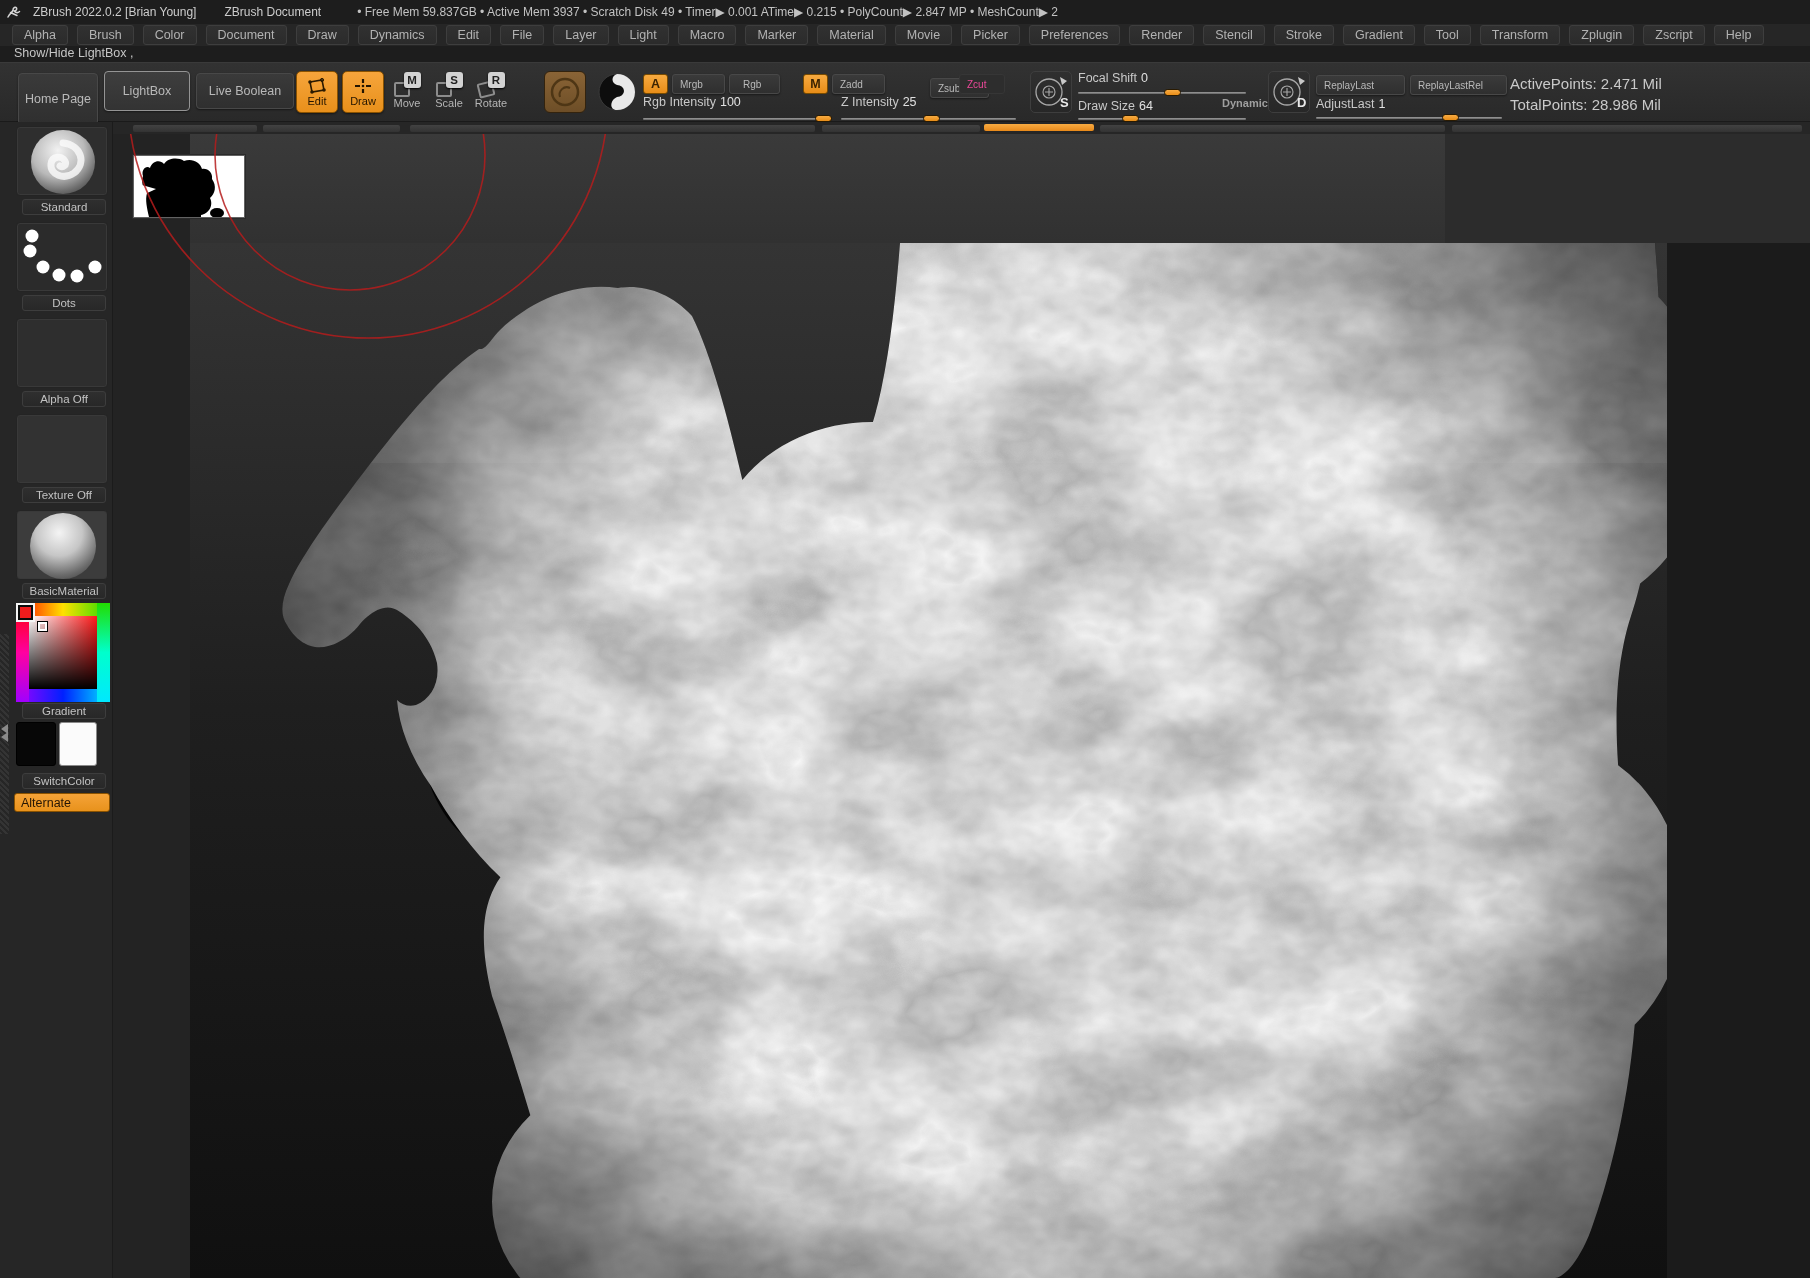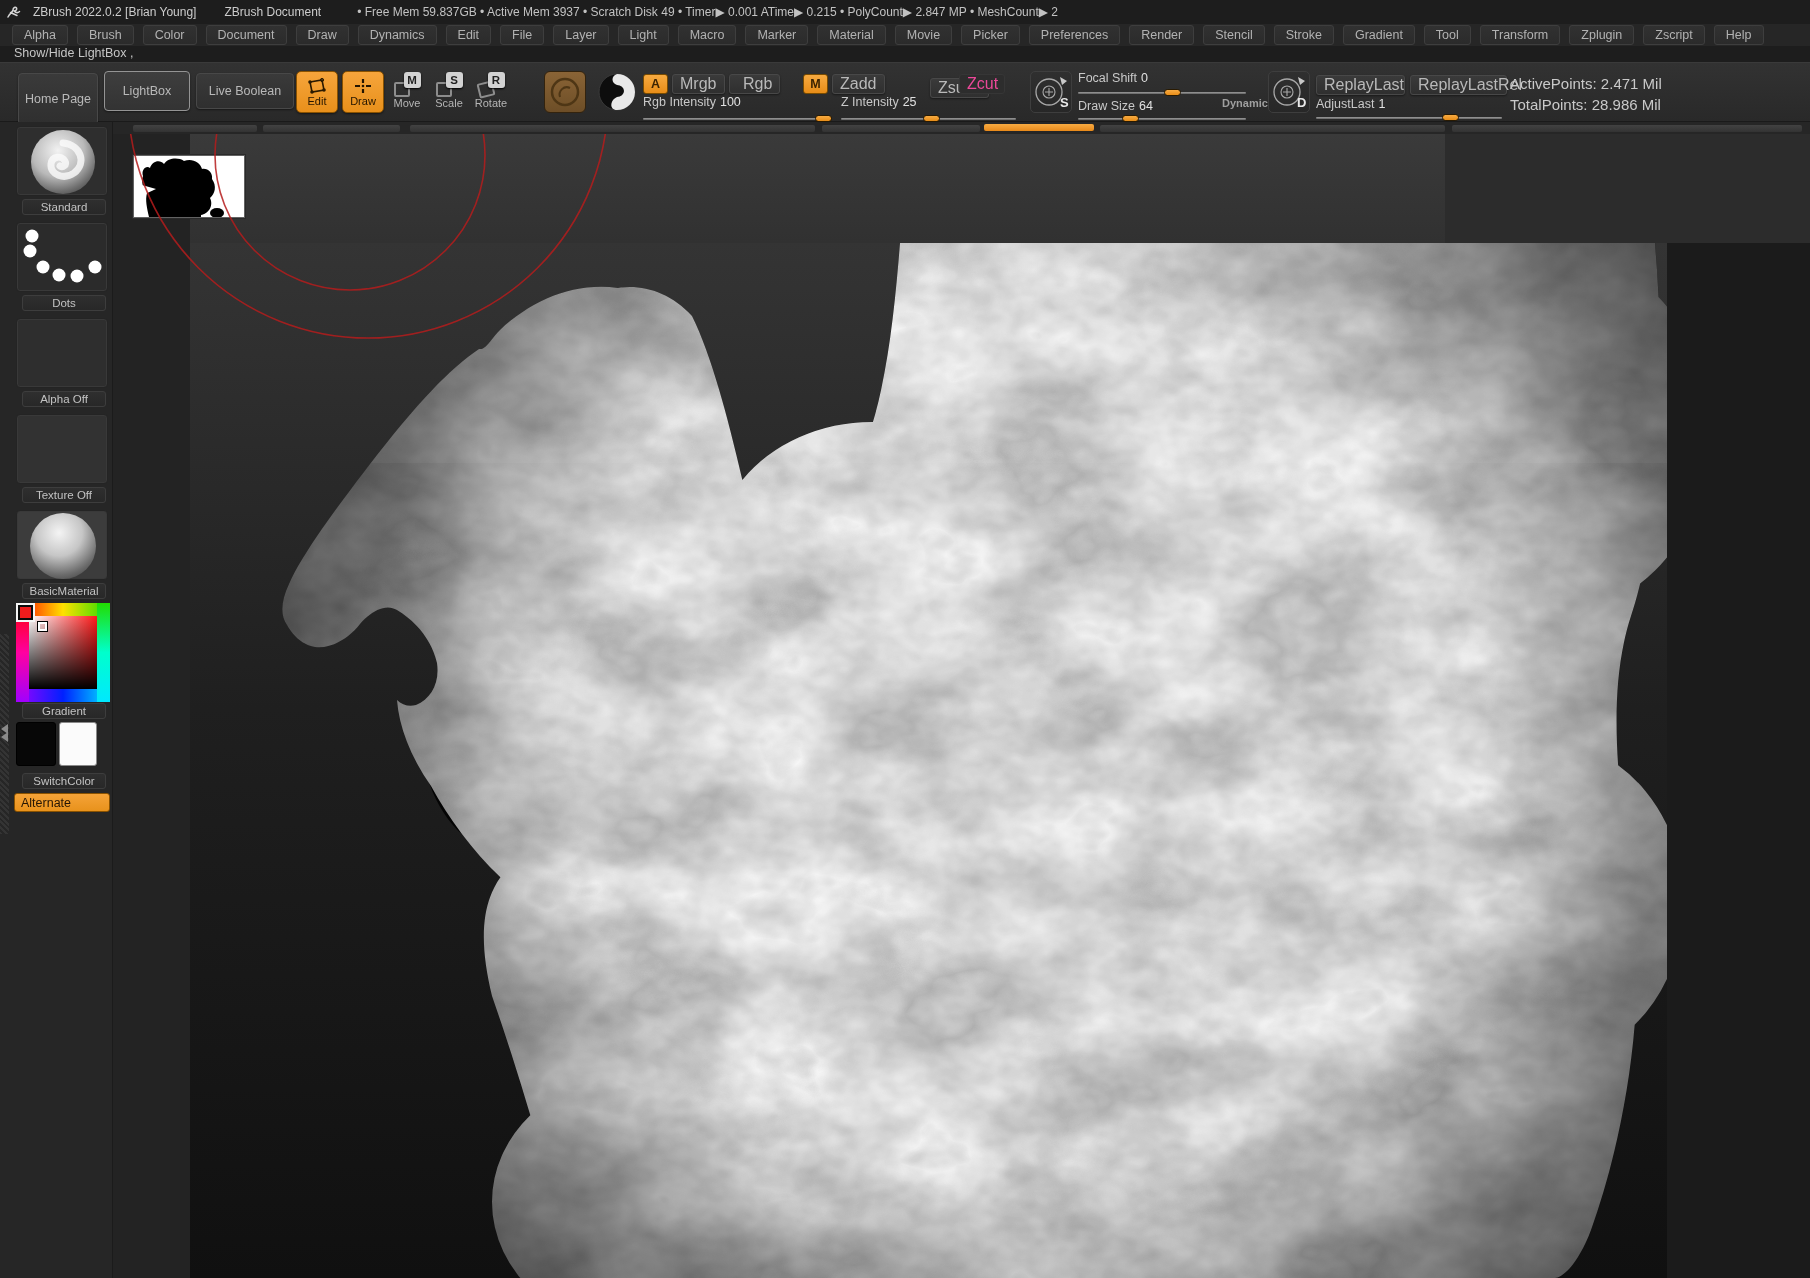--- a/index.html
+++ b/index.html
@@ -22,21 +22,21 @@
 
   .hint { position:absolute; left:14px; top:46px; font-size:12.5px; color:#c6c6c6; }
 
   
   .shelf { position:absolute; left:0; top:62px; width:100%; height:60px;
     background:linear-gradient(#323232,#292929); border-top:1px solid #3a3a3a; border-bottom:1px solid #1a1a1a; }
   .btn { position:absolute; display:flex; align-items:center; justify-content:center;
     background:linear-gradient(#3a3a3a,#2f2f2f); border:1px solid #484848; border-radius:4px;
     color:#b9b9b9; font-size:12.5px; box-shadow:0 1px 2px rgba(0,0,0,.45); }
   .btn.outlined { border-color:#949494; background:linear-gradient(#3e3e3e,#333); }
-  .btn.small { height:20px; border-radius:3px; font-size:16px; justify-content:flex-start; padding-left:7px; }
+  .btn.small { height:20px; border-radius:3px; font-size:10px; justify-content:flex-start; padding-left:7px; }
   .btn.dim { color:#ec4899; background:#2d2d2d; border-color:#363636; box-shadow:none; }
   .badge { position:absolute; width:25px; height:20px; background:linear-gradient(#f7aa40,#e88d18);
     border:1px solid #7a4c00; border-radius:3px; color:#3c2300; font-weight:bold; font-size:12.5px;
     display:flex; align-items:center; justify-content:center; }
   .orange-btn { position:absolute; width:42px; height:42px; background:linear-gradient(#f6a53c,#e8901b);
     border:1px solid #8a5200; border-radius:5px; display:flex; flex-direction:column; align-items:center;
     justify-content:center; gap:1px; color:#241500; font-size:11px; box-shadow:0 1px 2px rgba(0,0,0,.5); }
   .icon-btn { position:absolute; width:42px; height:42px; background:linear-gradient(#2f2f2f,#272727);
     border:1px solid #3e3e3e; border-radius:5px; display:flex; align-items:center; justify-content:center; }
   .brush-btn { position:absolute; width:42px; height:42px; background:linear-gradient(#8a6436,#6d4e27);

